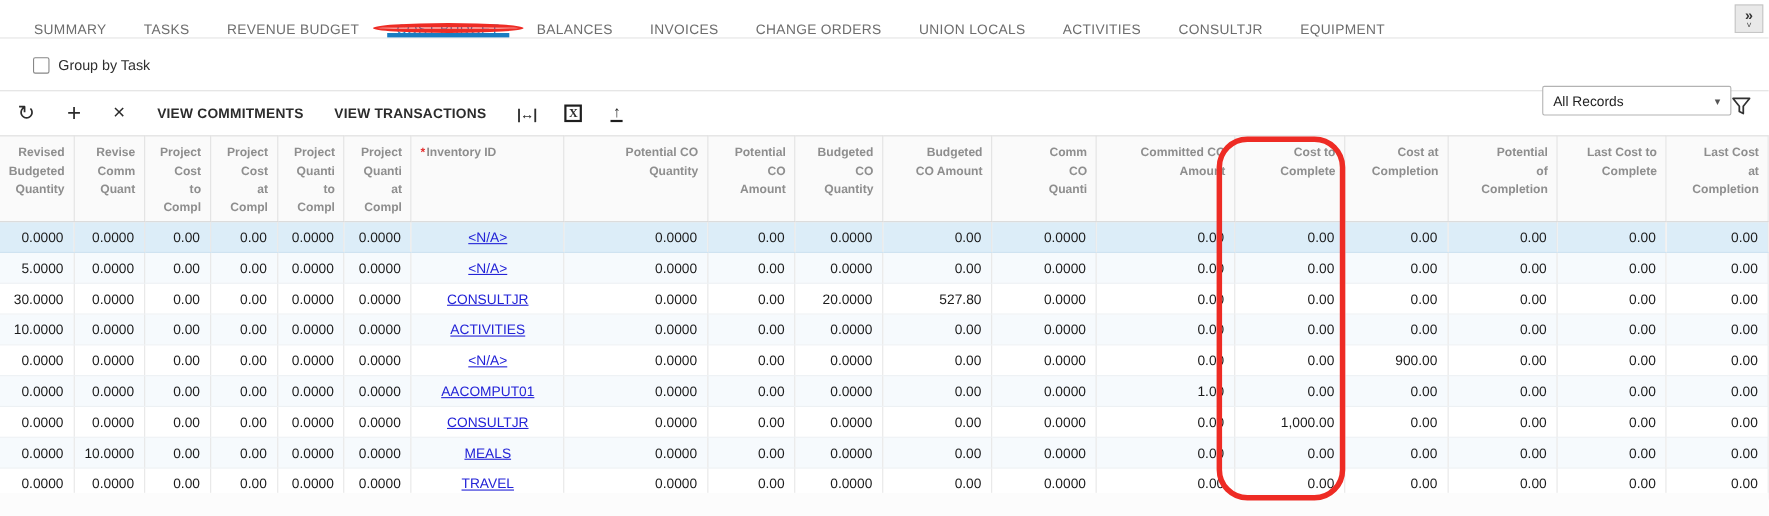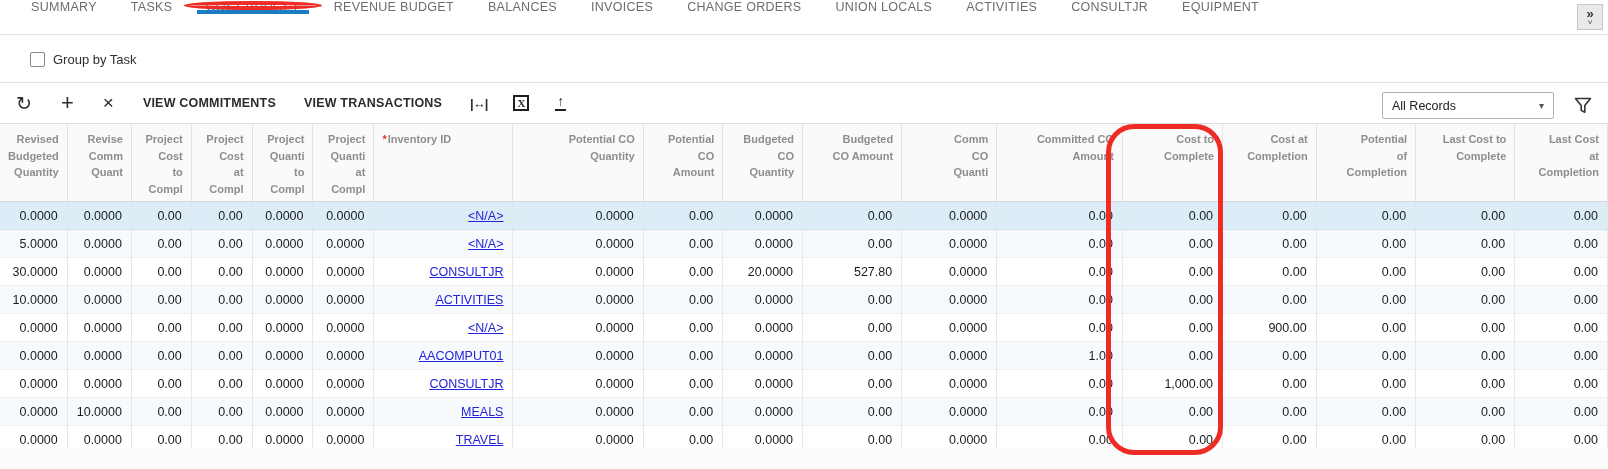--- a/index.html
+++ b/index.html
@@ -1,21 +1,21 @@
 <!DOCTYPE html>
 <html><head>
 <meta charset="utf-8">
 <style>
   * { box-sizing: border-box; }
   body { margin:0; font-family:"Liberation Sans", sans-serif; background:#fff; }
   .app { position:relative; width:1608px; height:469px; background:#fff; overflow:hidden; }
 
   
   .tabbar { position:absolute; top:0; left:0; width:1608px; height:35px;
-            display:flex; align-items:flex-start; padding-left:14px;
+            display:flex; align-items:flex-end; padding-left:14px;
             border-bottom:1px solid #e4e4e4; background:#fff; }
   .tab { position:relative; display:flex; align-items:center; padding:0 17px;
          font-size:12.5px; letter-spacing:.3px; color:#6d6d6d; cursor:pointer; white-space:nowrap; }
   .tab.active { color:#1b87c9; }
   .tab .underline { position:absolute; left:8px; right:8px; bottom:0; height:4px; background:#1a7dc2; }
   .tab .circle { position:absolute; left:-5px; right:-5px; top:1px; bottom:4px;
                  border:4px solid #ee2b24; border-radius:50%; pointer-events:none; }
   .more-tabs { position:absolute; right:5px; top:4px; width:26px; height:26px;
                background:#e9e9e9; border:1px solid #c6c6c6; display:flex; flex-direction:column;
                align-items:center; justify-content:center; cursor:pointer; color:#333; }
@@ -37,40 +37,40 @@
   .icon-refresh { font-size:19px; margin-right:29px; }
   .icon-plus { font-size:22px; font-weight:300; margin-right:29px; }
   .icon-x { font-size:19px; margin-right:29px; }
   .tlabel { font-size:12.5px; font-weight:600; color:#2c2c2c; letter-spacing:.2px;
             margin-right:28px; cursor:pointer; white-space:nowrap; }
   .icon-fit { font-size:13px; font-weight:600; letter-spacing:-1px; margin-right:26px; }
   .icon-excel { width:16px; height:16px; border:2px solid #1e1e1e; font-weight:bold; font-size:11px;
                 font-family:"Liberation Serif", serif; margin-right:26px; }
   .icon-upload { font-size:14px; font-weight:bold; border-bottom:2px solid #1e1e1e;
                  padding:0 2px 1px; line-height:13px; }
-  .toolbar-right { position:absolute; right:16px; top:92px; display:flex; align-items:center; gap:20px; }
+  .toolbar-right { position:absolute; right:16px; top:78px; display:flex; align-items:flex-end; }
   .select { width:172px; height:27px; border:1px solid #b3b3b3; border-radius:2px; background:#fff;
             display:flex; align-items:center; justify-content:space-between;
             padding:0 9px; font-size:12.5px; color:#222; cursor:pointer; }
   .select .caret { color:#555; font-size:10px; }
   .funnel { cursor:pointer; display:flex; align-items:center; }
 
   
   .grid { position:absolute; top:123px; left:0; }
   table { border-collapse:collapse; table-layout:fixed; }
   th { background:#fafafa; border:1px solid #e2e2e2; border-top:1px solid #dcdcdc;
        border-bottom:1px solid #d9d9d9; font-size:11px; font-weight:bold; color:#8e8e8e;
        vertical-align:top; padding:7px 8px 4px; height:73px; text-align:right;
        line-height:1.5; white-space:pre-line; overflow:hidden; }
   th.left { text-align:left; }
   th:first-child, td:first-child { border-left:none; }
   td { border-right:1px solid #e7e7e7; border-bottom:1px solid #edf1f4; background:#fff;
        font-size:12.5px; color:#1b1b1b; padding:0 9px; height:28px; text-align:right;
        white-space:nowrap; overflow:hidden; }
-  td.left { text-align:right; }
+  td.left { text-align:center; }
   tr.tint td { background:#f6fafd; }
   tr.selected td { background:#dcedf8; border-bottom-color:#cfe3f1; }
   a.cell-link { color:#2323d7; text-decoration:underline; cursor:pointer; font-size:12.5px; }
   .req { color:#e53030; margin-right:1px; }
 
   .bottom-strip { position:absolute; top:448px; left:0; width:1608px; height:21px; background:#fcfcfc; }
 
   
   .anno-rect { position:absolute; left:1106px; top:124px; width:117px; height:331px;
                border:5px solid #ee2b24; border-radius:28px; pointer-events:none; z-index:6; }
@@ -81,27 +81,27 @@
 <div class="app">
 
   <div class="tabbar">
 
   <div class="tab">
         <span>SUMMARY</span>
       </div>
       <div class="tab">
         <span>TASKS</span>
       </div>
+      <div class="tab">
+        <span>REVENUE BUDGET</span>
+      </div>
       <div class="tab active">
         <span>COST BUDGET</span>
         <div class="underline"></div>
         <div class="circle" style="border-color: rgb(238, 43, 36);"></div>
-      </div>
-      <div class="tab">
-        <span>REVENUE BUDGET</span>
       </div>
       <div class="tab">
         <span>BALANCES</span>
       </div>
       <div class="tab">
         <span>INVOICES</span>
       </div>
       <div class="tab">
         <span>CHANGE ORDERS</span>
       </div>

